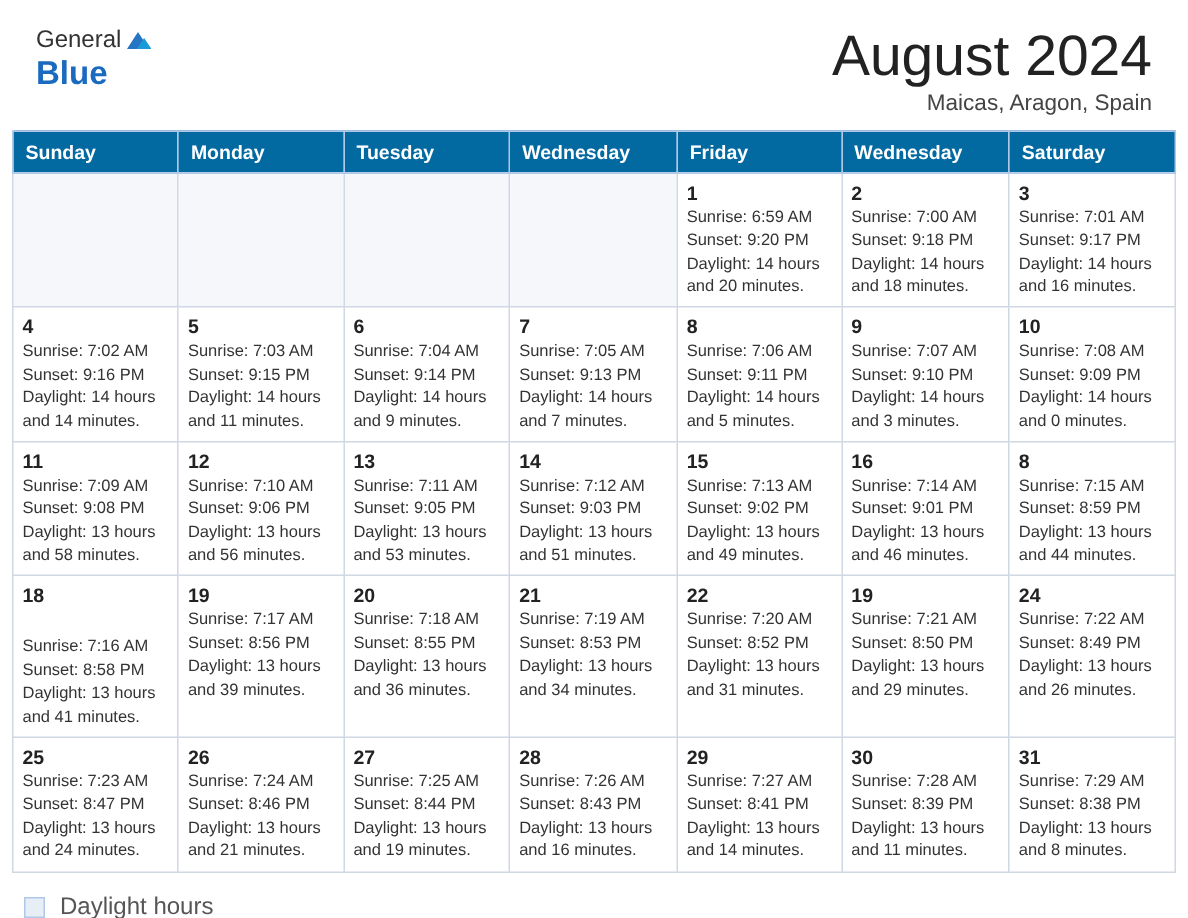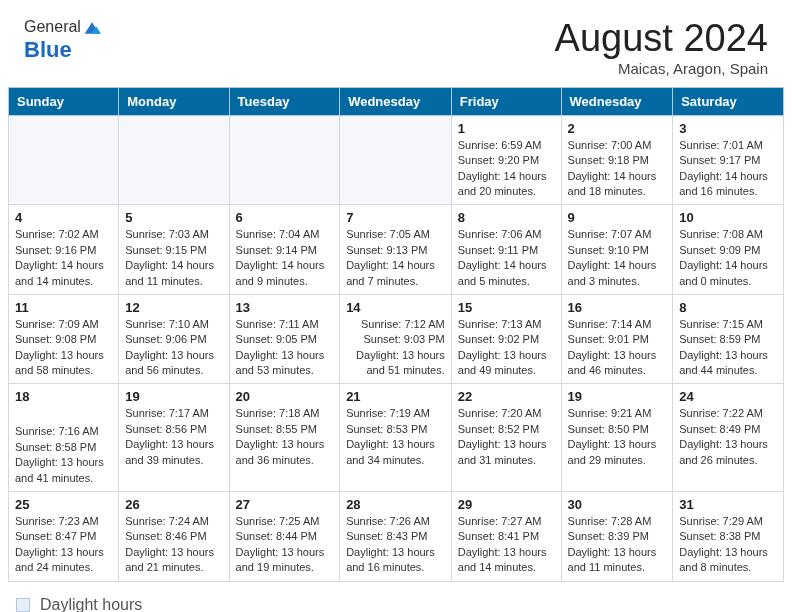--- a/index.html
+++ b/index.html
@@ -232,21 +232,21 @@
             </td>
             <td>
               <span class="day-number">13</span>
               <div class="day-info" style="white-space: pre-line;">Sunrise: 7:11 AM
 Sunset: 9:05 PM
 Daylight: 13 hours
 and 53 minutes.</div>
             </td>
             <td>
               <span class="day-number">14</span>
-              <div class="day-info" style="white-space: pre-line; text-align: right;">Sunrise: 7:12 AM
+              <div class="day-info" style="white-space: pre-line;">Sunrise: 7:12 AM
 Sunset: 9:03 PM
 Daylight: 13 hours
 and 51 minutes.</div>
             </td>
             <td>
               <span class="day-number">15</span>
               <div class="day-info" style="white-space: pre-line;">Sunrise: 7:13 AM
 Sunset: 9:02 PM
 Daylight: 13 hours
 and 49 minutes.</div>
@@ -297,21 +297,21 @@
             </td>
             <td>
               <span class="day-number">22</span>
               <div class="day-info" style="white-space: pre-line;">Sunrise: 7:20 AM
 Sunset: 8:52 PM
 Daylight: 13 hours
 and 31 minutes.</div>
             </td>
             <td>
               <span class="day-number">19</span>
-              <div class="day-info" style="white-space: pre-line;">Sunrise: 9:21 AM
+              <div class="day-info" style="white-space: pre-line;">Sunrise: 7:21 AM
 Sunset: 8:50 PM
 Daylight: 13 hours
 and 29 minutes.</div>
             </td>
             <td>
               <span class="day-number">24</span>
               <div class="day-info" style="white-space: pre-line;">Sunrise: 7:22 AM
 Sunset: 8:49 PM
 Daylight: 13 hours
 and 26 minutes.</div>

